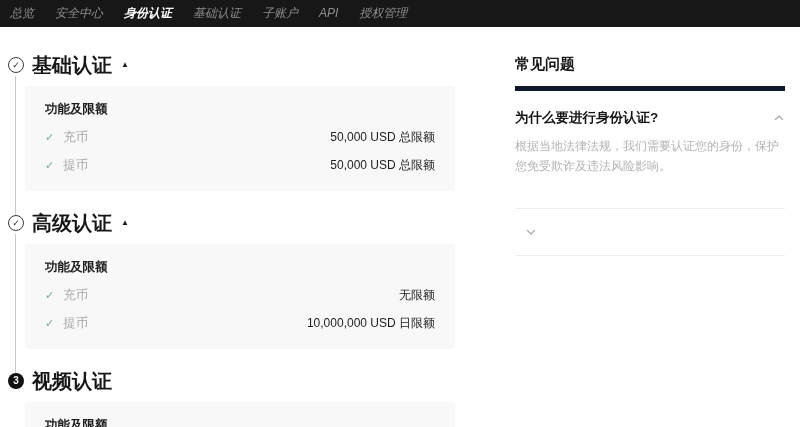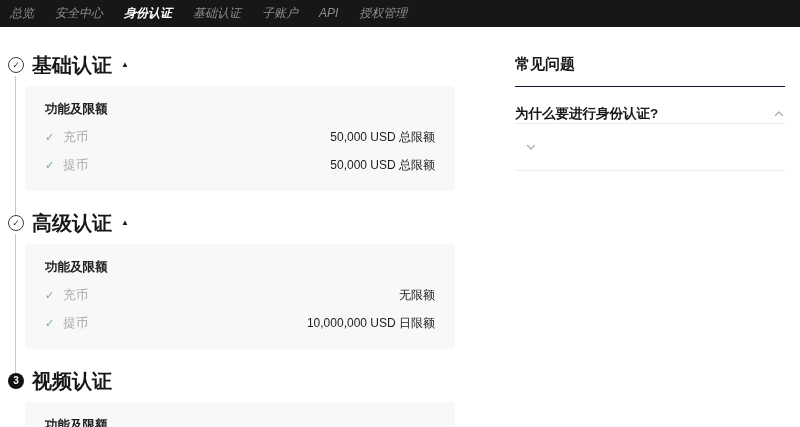--- a/index.html
+++ b/index.html
@@ -34,21 +34,21 @@
   .card { background:#f8f8f8; border-radius:4px; margin:11px 0 0 -7px; padding:15px 20px 17px 20px; }
   .card-title { font-size:12.5px; font-weight:700; color:#1d1d1d; margin-bottom:4px; }
   .limit-row { display:flex; align-items:center; justify-content:space-between; margin-top:11px; }
   .limit-left { display:flex; align-items:center; gap:9px; }
   .row-check { color:#76a98c; font-size:11px; line-height:1; }
   .limit-label { font-size:12.5px; color:#a6a6a6; }
   .limit-value { font-size:12px; color:#1c1c1c; font-weight:500; }
 
   
   .faq-heading { font-size:15px; font-weight:700; color:#161616; padding-bottom:12px;
-    border-bottom:1px solid #0f172a; }
+    border-bottom:5px solid #0f172a; }
   .faq-item { border-bottom:1px solid #ededed; }
   .faq-q-row { display:flex; align-items:center; justify-content:space-between;
     padding-top:17px; cursor:pointer; }
   .faq-item.collapsed .faq-q-row { padding-bottom:17px; }
   .faq-question { font-size:13.5px; font-weight:700; color:#161616; line-height:19px; }
   .chev { flex:0 0 12px; height:12px; margin-left:10px; }
   .chev svg { display:block; }
   .faq-answer { margin-top:9px; font-size:12px; color:#b3b3b3; line-height:20px;
     padding-bottom:32px; }
 </style>
@@ -137,20 +137,21 @@
 
     <div class="faq-item">
       <div class="faq-q-row">
         <span class="faq-question">为什么要进行身份认证?</span>
         <span class="chev">
           <svg width="12" height="12" viewBox="0 0 12 12" fill="none">
             <polyline points="2.5,7.5 6,4 9.5,7.5" stroke="#ababab" stroke-width="1.3" stroke-linecap="round" stroke-linejoin="round"></polyline>
           </svg>
         </span>
       </div>
+      <p class="faq-answer">根据当地法律法规，我们需要认证您的身份，保护您免受欺诈及违法风险影响。</p>
     </div>
 
     <div class="faq-item collapsed">
       <div class="faq-q-row">
         <span class="chev">
           <svg width="12" height="12" viewBox="0 0 12 12" fill="none">
             <polyline points="2.5,4.5 6,8 9.5,4.5" stroke="#ababab" stroke-width="1.3" stroke-linecap="round" stroke-linejoin="round"></polyline>
           </svg>
         </span>
       </div>

